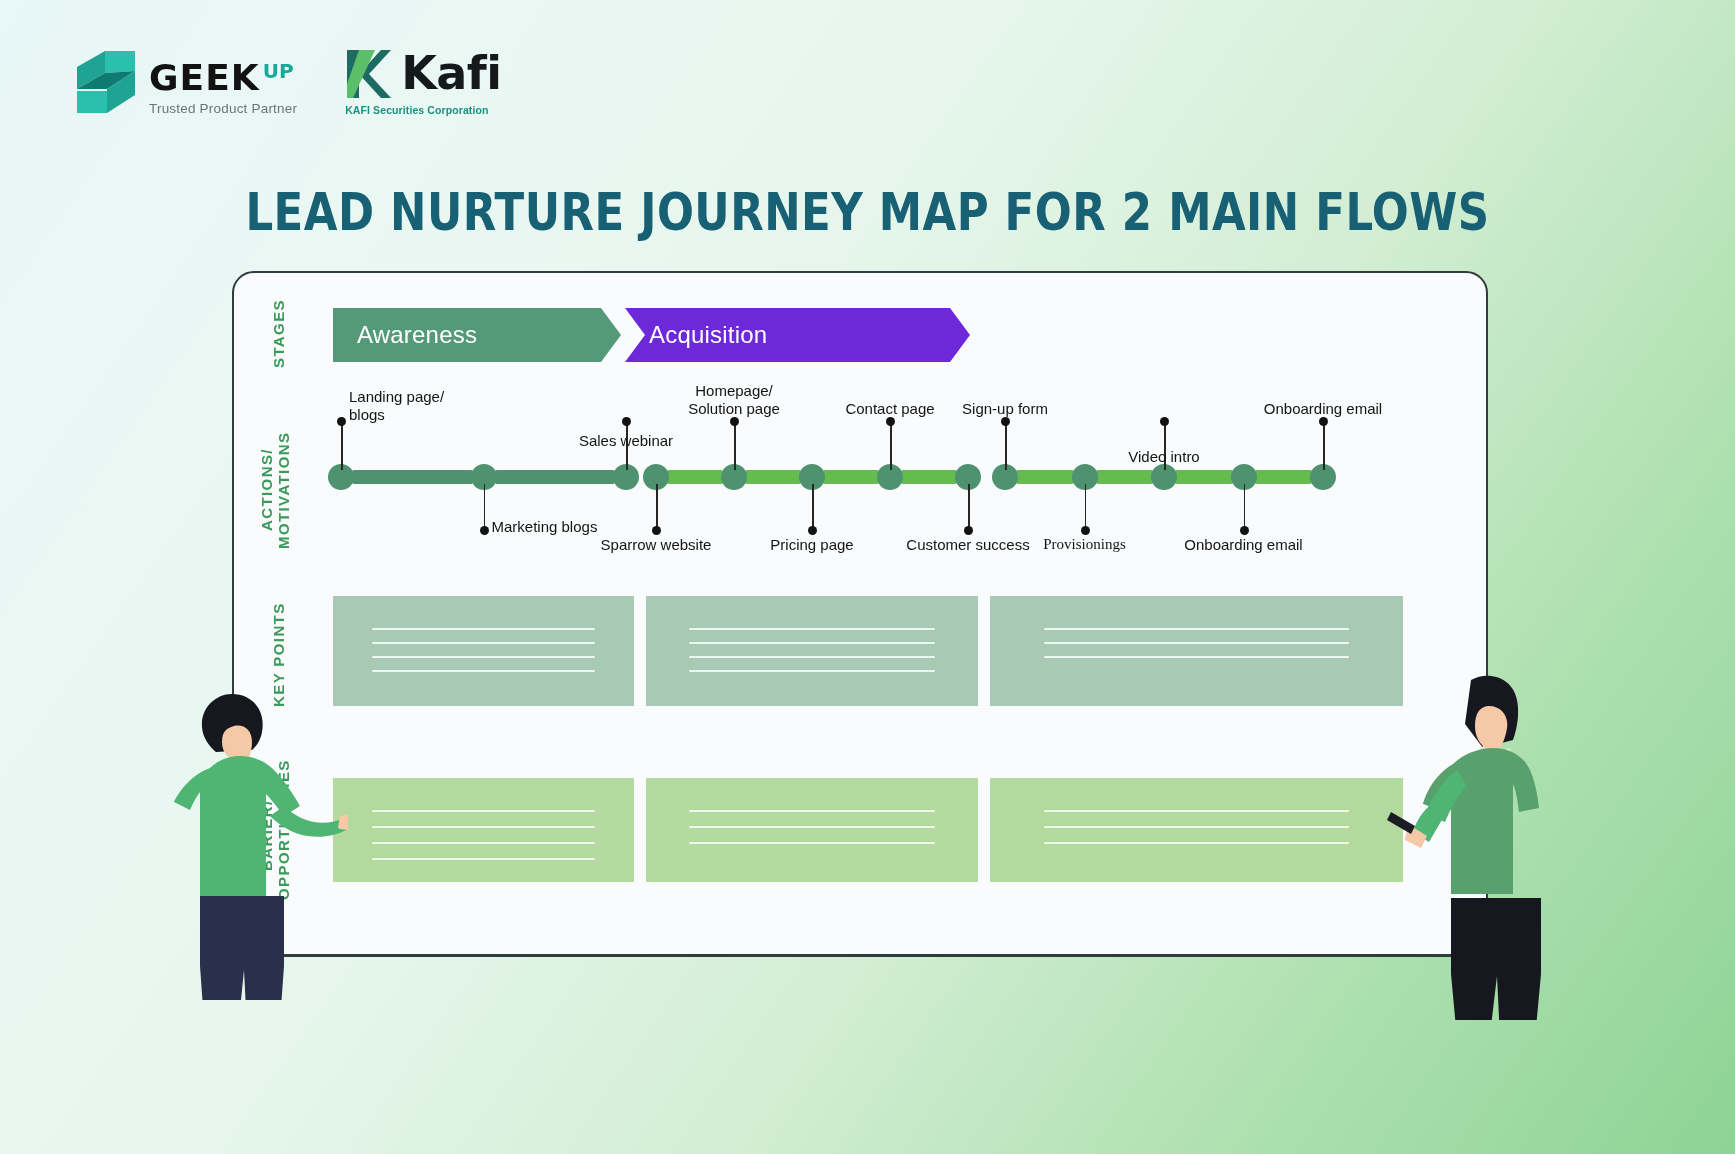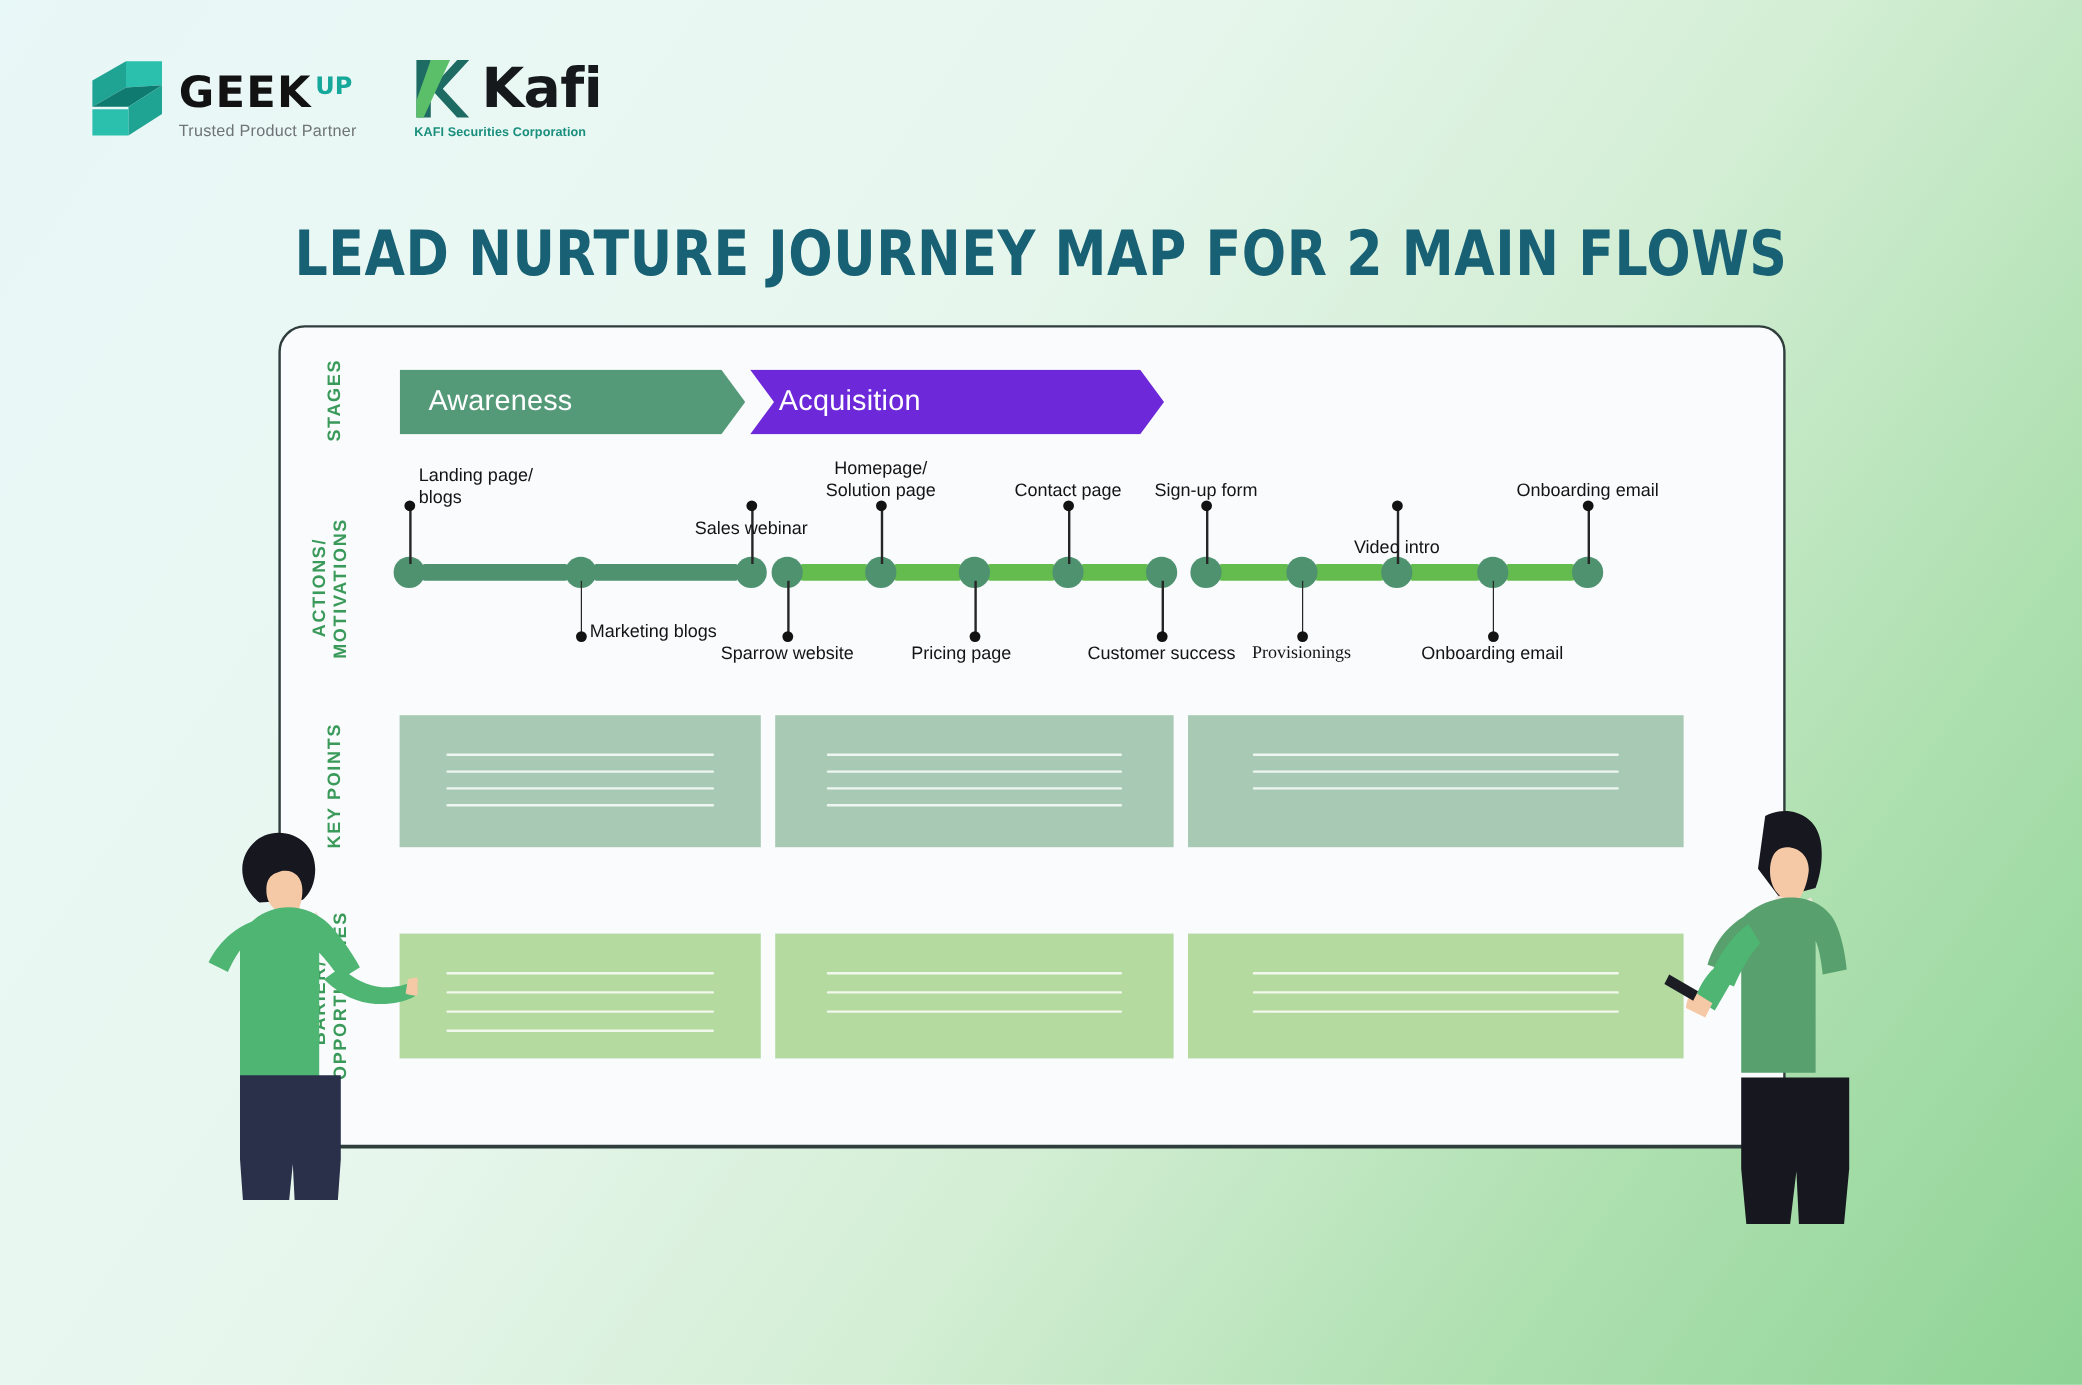--- a/index.html
+++ b/index.html
@@ -200,21 +200,21 @@
     <div class="leader-dot" style="left: 293.8px; top: 37px;"></div>
     <div class="tl-cap" style="left: 293px; top: 20px; margin-top: 32px;">Sales webinar</div>
     <div class="leader" style="left: 323px; top: 104px; height: 46px;"></div>
     <div class="leader-dot" style="left: 323.8px; top: 146px;"></div>
     <div class="tl-cap" style="left: 323px; top: 156px;">Sparrow website</div>
     <div class="leader" style="left: 401px; top: 42px; height: 48px;"></div>
     <div class="leader-dot" style="left: 401.8px; top: 37px;"></div>
     <div class="tl-cap" style="left: 401px; top: 2px;"><span>Homepage/</span><br><span>Solution page</span></div>
     <div class="leader" style="left: 479px; top: 104px; height: 46px;"></div>
     <div class="leader-dot" style="left: 479.8px; top: 146px;"></div>
-    <div class="tl-cap" style="left: 468px; top: 156px;">Pricing page</div>
+    <div class="tl-cap" style="left: 479px; top: 156px;">Pricing page</div>
     <div class="leader" style="left: 557px; top: 42px; height: 48px;"></div>
     <div class="leader-dot" style="left: 557.8px; top: 37px;"></div>
     <div class="tl-cap" style="left: 557px; top: 20px;">Contact page</div>
     <div class="leader" style="left: 635px; top: 104px; height: 46px;"></div>
     <div class="leader-dot" style="left: 635.8px; top: 146px;"></div>
     <div class="tl-cap" style="left: 635px; top: 156px;">Customer success</div>
     <div class="leader" style="left: 672px; top: 42px; height: 48px;"></div>
     <div class="leader-dot" style="left: 672.8px; top: 37px;"></div>
     <div class="tl-cap" style="left: 672px; top: 20px;">Sign-up form</div>
     <div class="leader" style="left: 751.5px; top: 104px; height: 46px;"></div>

